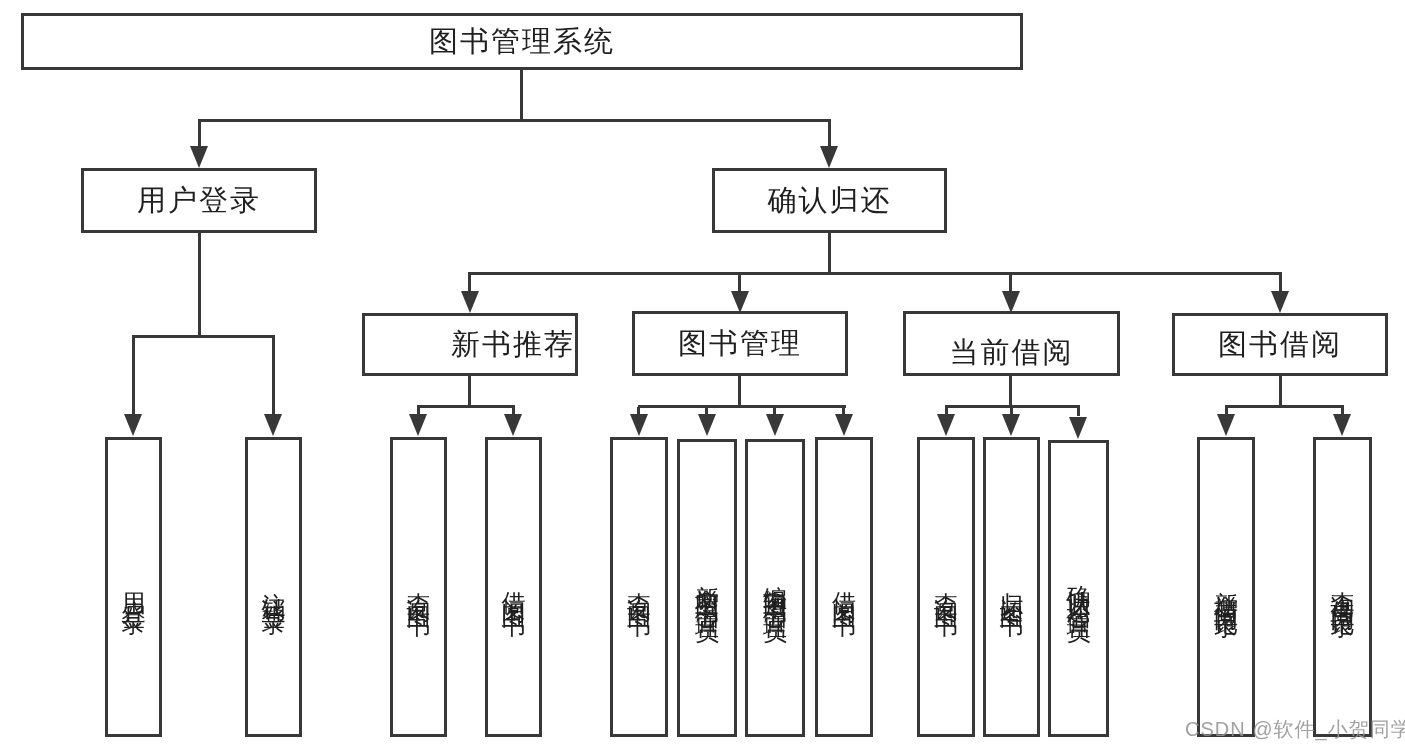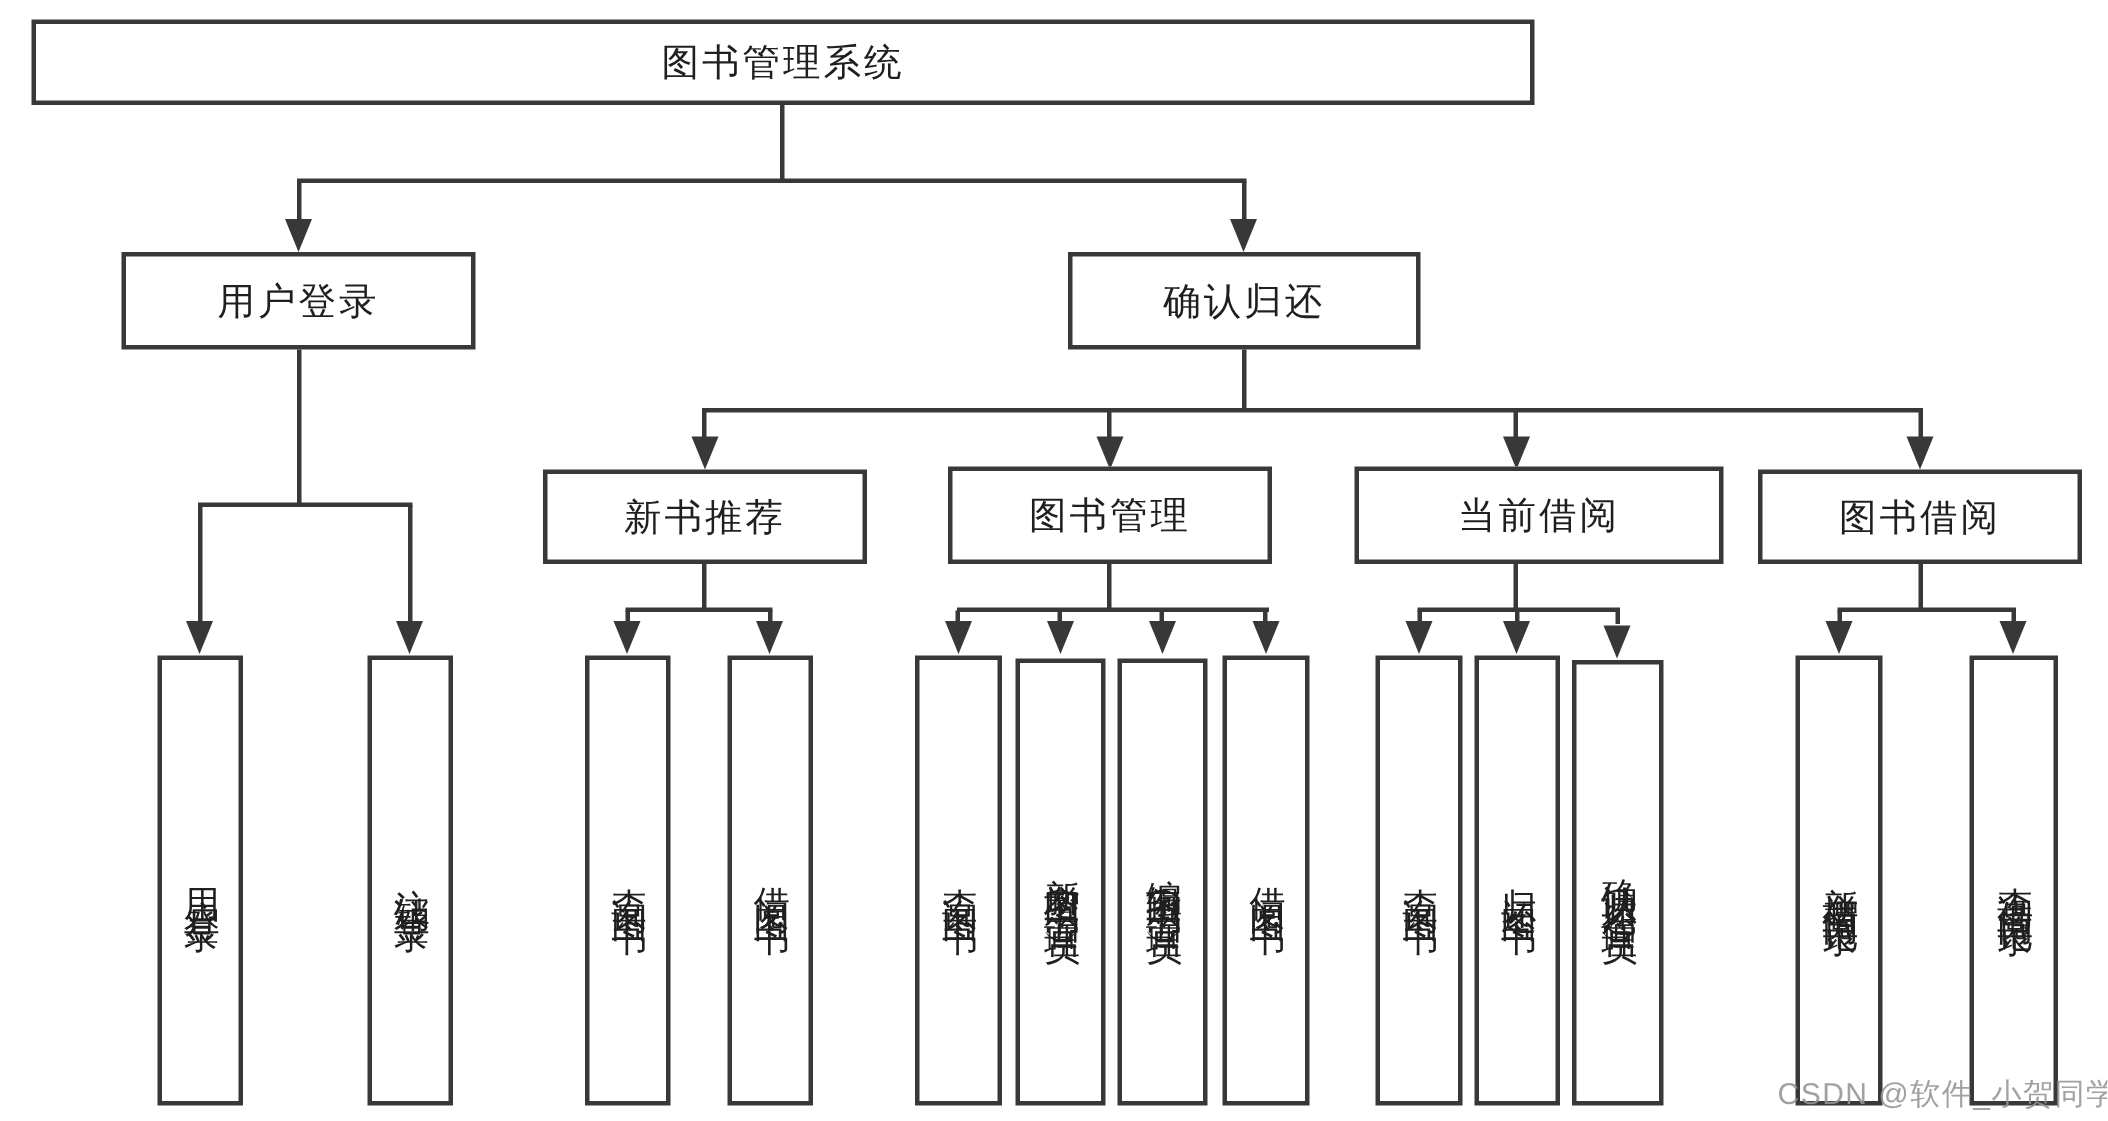--- a/index.html
+++ b/index.html
@@ -14,21 +14,21 @@
     position:absolute;
     box-sizing:border-box;
     border:3px solid #383838;
     background:#ffffff;
     display:flex;
     align-items:center;
     justify-content:center;
     color:#1f1f1f;
   }
   .hbox span{
-    font-size:25px;
+    font-size:29px;
     letter-spacing:2px;
     white-space:nowrap;
   }
   .vbox span{
     writing-mode:vertical-rl;
     text-orientation:mixed;
     font-size:24px;
     letter-spacing:7px;
     line-height:1;
   }
@@ -87,27 +87,27 @@
   <div class="hline" style="left:468px;top:272px;width:814px;"></div>
   <div class="vline" style="left:468px;top:274px;height:19px;"></div>
   <div class="arrowhead" style="left:461px;top:291px;"></div>
   <div class="vline" style="left:738px;top:274px;height:19px;"></div>
   <div class="arrowhead" style="left:731px;top:291px;"></div>
   <div class="vline" style="left:1009px;top:274px;height:19px;"></div>
   <div class="arrowhead" style="left:1002px;top:291px;"></div>
   <div class="vline" style="left:1279px;top:274px;height:19px;"></div>
   <div class="arrowhead" style="left:1271px;top:291px;"></div>
 
-  <div class="box hbox" style="left:362px;top:313px;width:216px;height:63px;">
+  <div class="box hbox" style="left:362px;top:313px;width:216px;height:63px;justify-content:flex-end;">
     <span>新书推荐</span>
   </div>
   <div class="box hbox" style="left:632px;top:311px;width:216px;height:65px;">
     <span>图书管理</span>
   </div>
-  <div class="box hbox" style="left:903px;top:311px;width:246px;height:65px;">
+  <div class="box hbox" style="left:903px;top:311px;width:217px;height:65px;align-items:flex-end;">
     <span>当前借阅</span>
   </div>
   <div class="box hbox" style="left:1172px;top:313px;width:216px;height:63px;">
     <span>图书借阅</span>
   </div>
 
   <div class="vline" style="left:468px;top:376px;height:32px;"></div>
   <div class="hline" style="left:417px;top:405px;width:98px;"></div>
   <div class="vline" style="left:417px;top:407px;height:9px;"></div>
   <div class="arrowhead" style="left:409px;top:414px;"></div>

